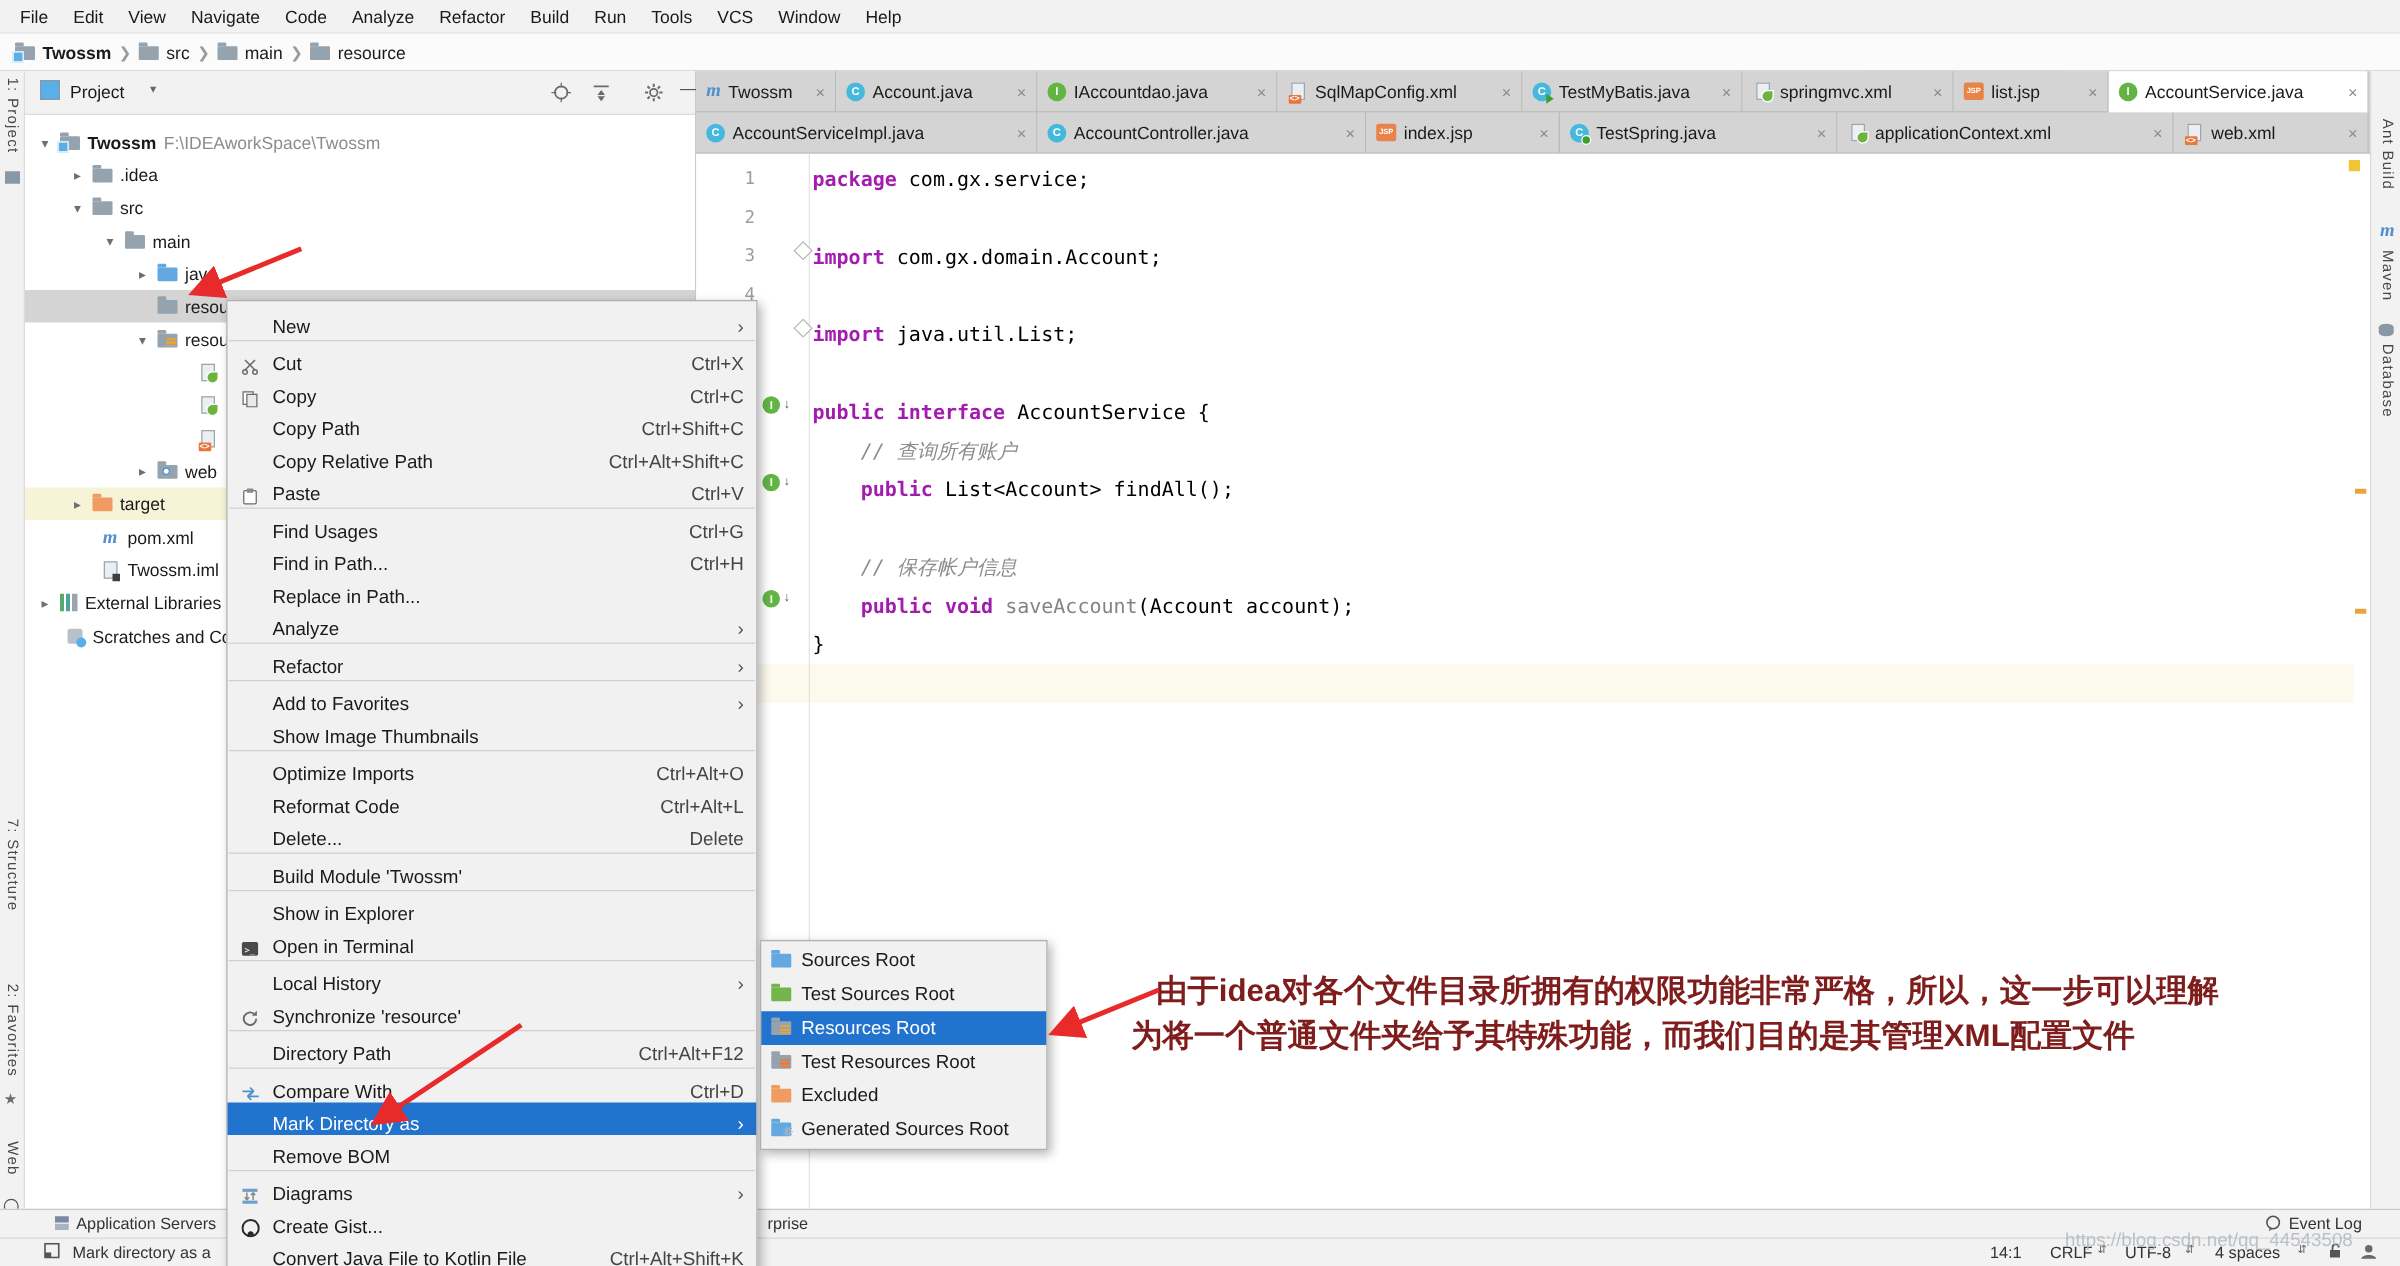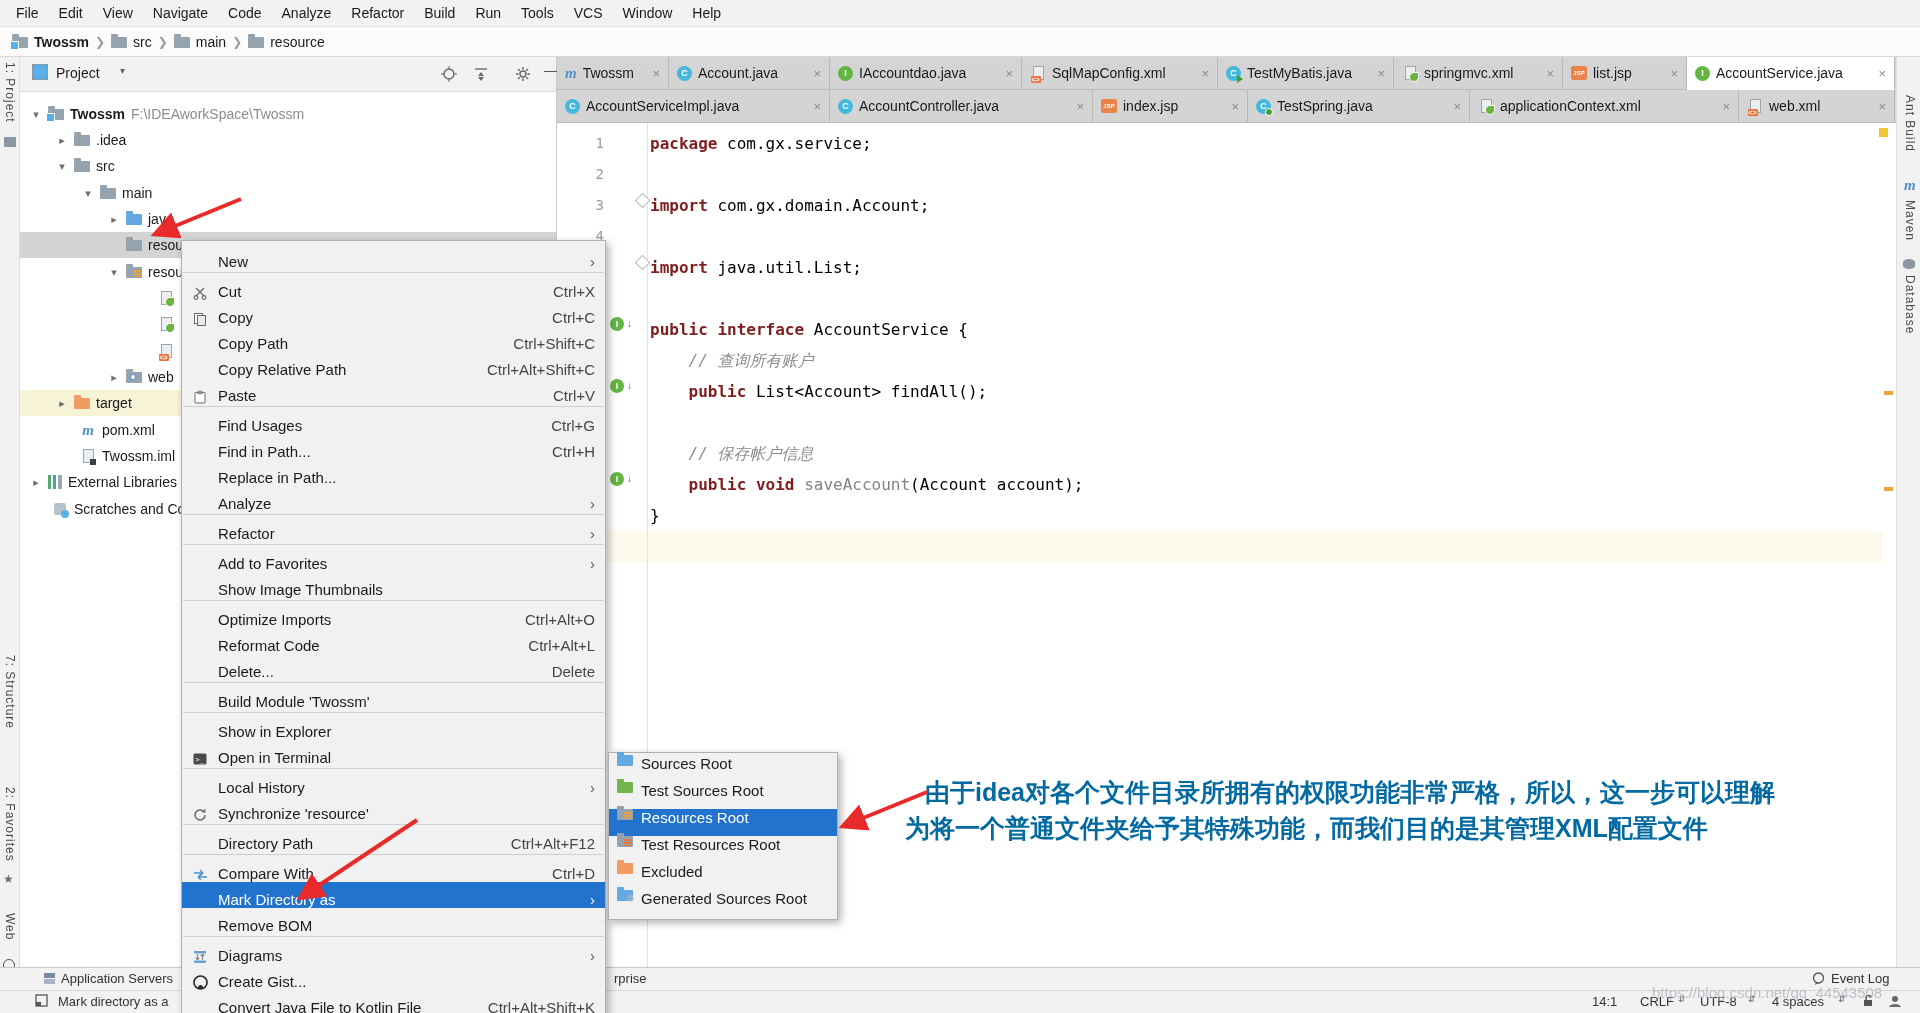--- a/index.html
+++ b/index.html
@@ -64,21 +64,21 @@
   .cic.itf{background:#62b543;}
   .cic.rund::after{content:"";position:absolute;right:-2px;bottom:-2px;border-left:6px solid #3f9e2f;border-top:4px solid rgba(0,0,0,0);border-bottom:4px solid rgba(0,0,0,0);}
   .cic.dotd::after{content:"";position:absolute;right:-2px;bottom:-2px;width:6px;height:6px;border-radius:50%;background:#3f9e2f;border:1px solid #fff;}
   .jspic{width:16px;height:14px;background:#e8844a;border-radius:2px;color:#fff;font-size:6px;font-weight:bold;display:flex;align-items:center;justify-content:center;flex:0 0 auto;}
 
   .ebody{position:absolute;left:557px;top:123px;width:1339px;height:844px;background:#fff;}
   .caretline{position:absolute;left:0;top:408px;width:1326px;height:31px;background:#fcfaed;}
   .lnum{position:absolute;left:0;width:47px;text-align:right;color:#9c9c9c;font-family:"DejaVu Sans Mono",monospace;font-size:14px;line-height:31px;}
   .gutline{position:absolute;left:90px;top:0;width:1px;height:844px;background:#e3e3e3;}
   .cline{position:absolute;left:93px;height:31px;line-height:31px;font-family:"DejaVu Sans Mono","DejaVu Serif",monospace;font-size:16px;white-space:pre;color:#000;}
-  .kw{color:#7f1d1d;font-weight:bold;}
+  .kw{color:#a21caf;font-weight:bold;}
   .cmt{color:#8c8c8c;font-style:italic;}
   .grayid{color:#848484;}
   .gico{position:absolute;left:53px;width:14px;height:14px;border-radius:50%;background:#62b543;color:#fff;font-size:9px;font-weight:bold;display:flex;align-items:center;justify-content:center;}
   .gico::after{content:"↓";position:absolute;right:-8px;top:1px;color:#5a5a5a;font-size:10px;font-weight:normal;}
   .foldm{position:absolute;left:80px;width:9px;height:9px;background:#fff;border:1px solid #b9b9b9;transform:rotate(45deg);}
   .emark{position:absolute;left:1327px;width:9px;height:4px;background:#e8a33d;}
   .ysquare{position:absolute;left:1322px;top:5px;width:9px;height:9px;background:#f0c536;}
 
   
   .ctx{position:absolute;left:181px;top:240px;width:425px;background:#f1f1f1;border:1px solid #b0b0b0;box-shadow:3px 3px 8px rgba(0,0,0,.3);z-index:50;padding:3px 0;box-sizing:border-box;}
@@ -86,31 +86,31 @@
   .mi .ic{width:36px;display:flex;align-items:center;justify-content:center;flex:0 0 auto;}
   .mi .lbl{white-space:nowrap;}
   .mi .sc{margin-left:auto;color:#454545;white-space:nowrap;}
   .mi .sar{margin-left:auto;color:#555;font-size:15px;}
   .mi.hl{background:#2273cd;color:#fff;}
   .mi.hl .sar,.mi.hl .sc{color:#fff;}
   .msep{height:4px;position:relative;}
   .msep::after{content:"";position:absolute;left:1px;right:1px;top:50%;height:1px;background:#cfcfcf;}
 
   .sub{position:absolute;left:608px;top:752px;width:230px;background:#f1f1f1;border:1px solid #b0b0b0;box-shadow:3px 3px 8px rgba(0,0,0,.3);z-index:50;padding:2px 0;box-sizing:border-box;}
-  .si{height:27px;display:flex;align-items:flex-start;gap:8px;font-size:15px;padding:0 10px 0 8px;}
+  .si{height:27px;display:flex;align-items:center;gap:8px;font-size:15px;padding:0 10px 0 8px;}
   .si.hl{background:#2273cd;color:#fff;}
 
   
   .botbar{position:absolute;left:0;top:967px;width:1920px;height:23px;background:#f2f2f2;border-top:1px solid #c9c9c9;box-sizing:border-box;font-size:13px;}
   .statbar{position:absolute;left:0;top:990px;width:1920px;height:23px;background:#f2f2f2;border-top:1px solid #d6d6d6;box-sizing:border-box;font-size:13px;}
   .sitem{position:absolute;top:3px;color:#333;}
   .tinyv{color:#666;font-size:9px;}
 
   
-  .anno{position:absolute;z-index:55;font-size:25px;font-weight:bold;color:#0369a1;white-space:nowrap;text-shadow:0 0 2px #fff,0 0 3px #fff,1px 1px 0 #fff,-1px -1px 0 #fff;}
+  .anno{position:absolute;z-index:55;font-size:25px;font-weight:bold;color:#7f1d1d;white-space:nowrap;text-shadow:0 0 2px #fff,0 0 3px #fff,1px 1px 0 #fff,-1px -1px 0 #fff;}
   .wm{position:absolute;left:1652px;top:984px;z-index:70;color:#aeb6bd;font-size:15px;opacity:.8;white-space:nowrap;}
   svg.arrows{position:absolute;left:0;top:0;z-index:60;pointer-events:none;}
   .hdr-ic{display:inline-flex;width:22px;height:22px;align-items:center;justify-content:center;}
 </style>
 </head>
 <body>
 
 <div class="app">
 
   <div class="menubar">

